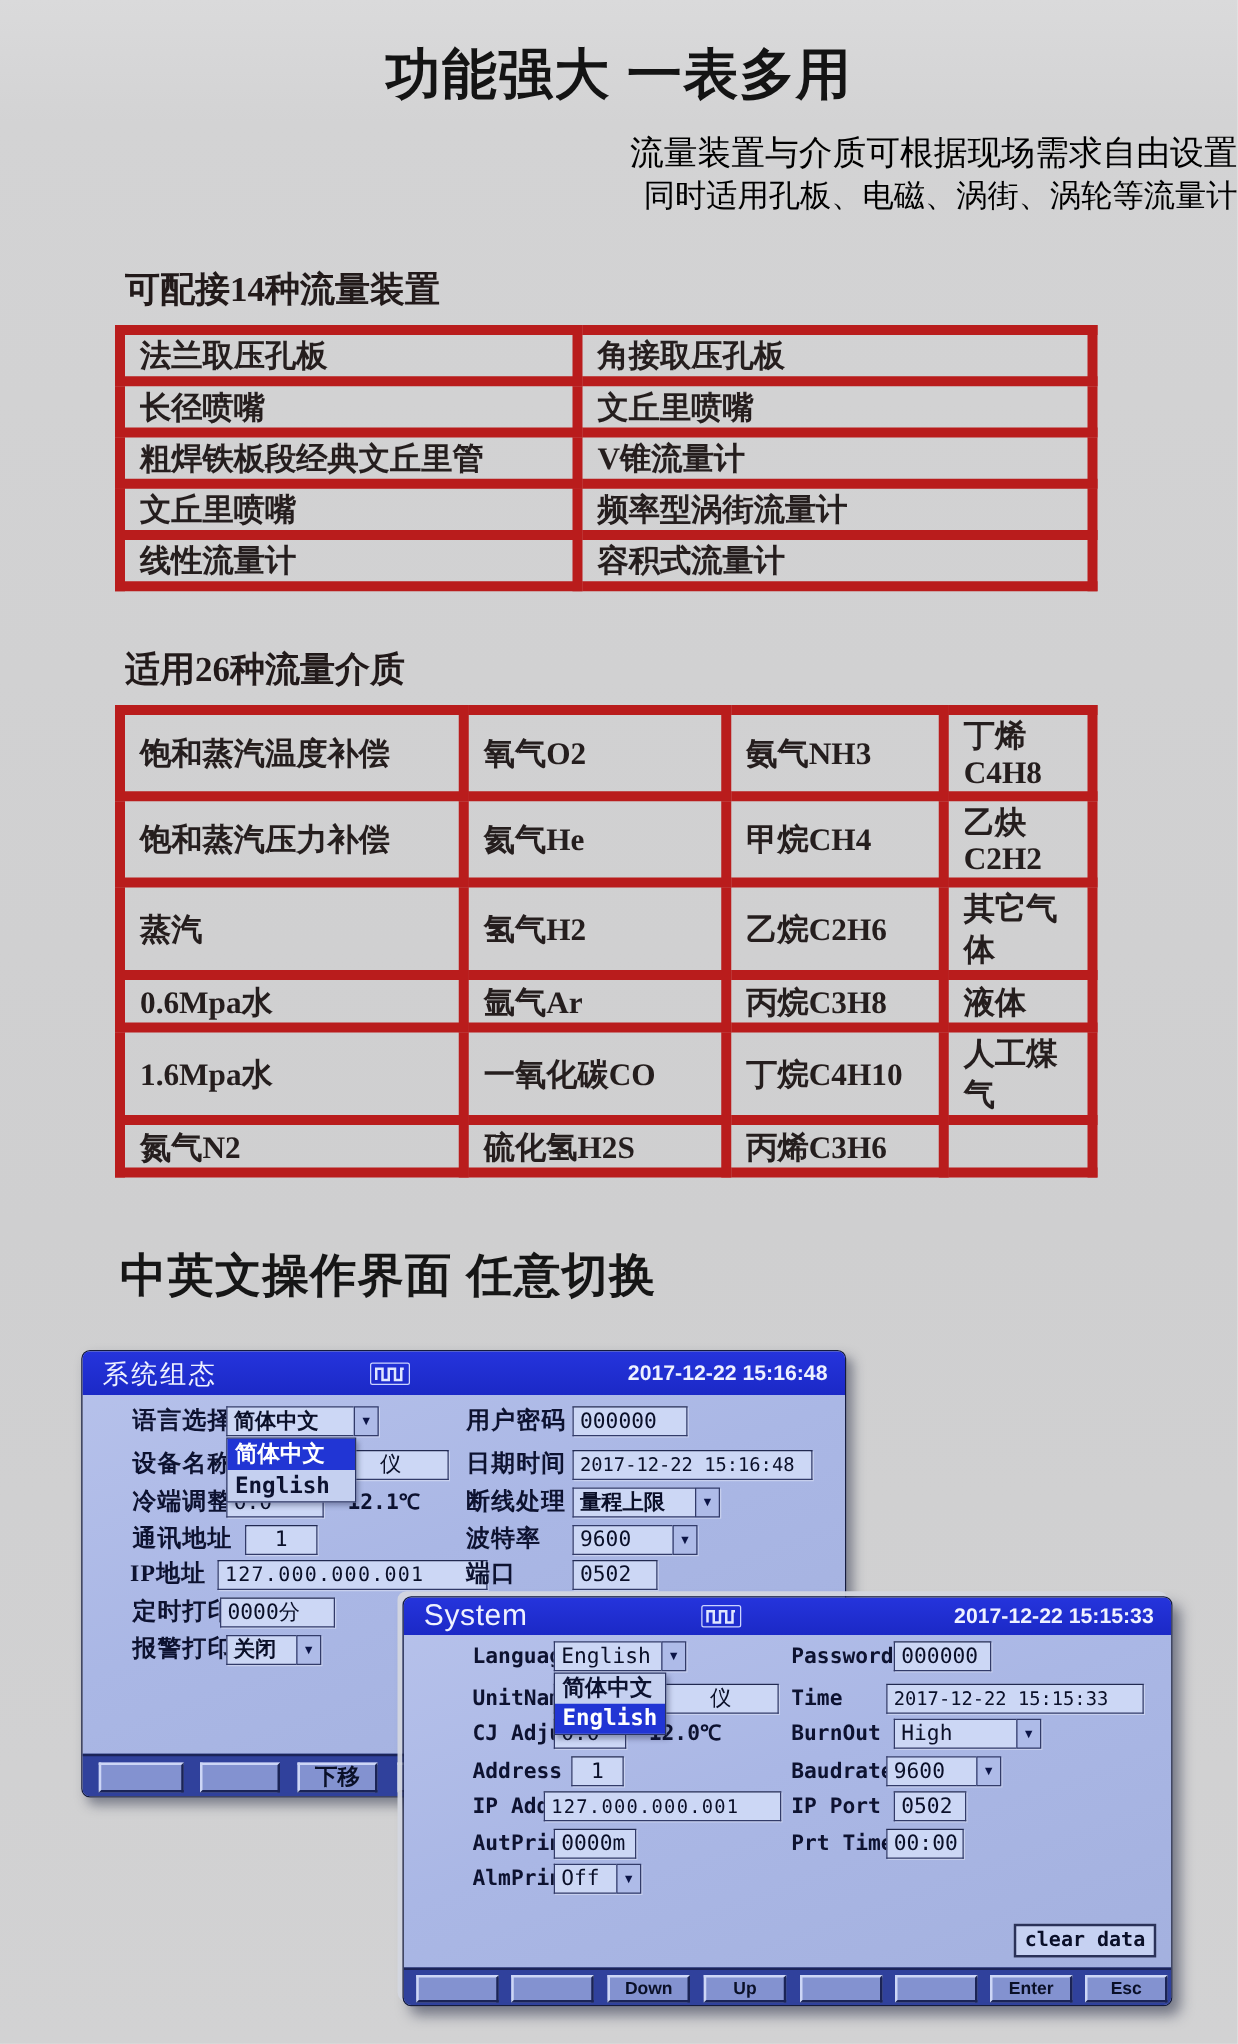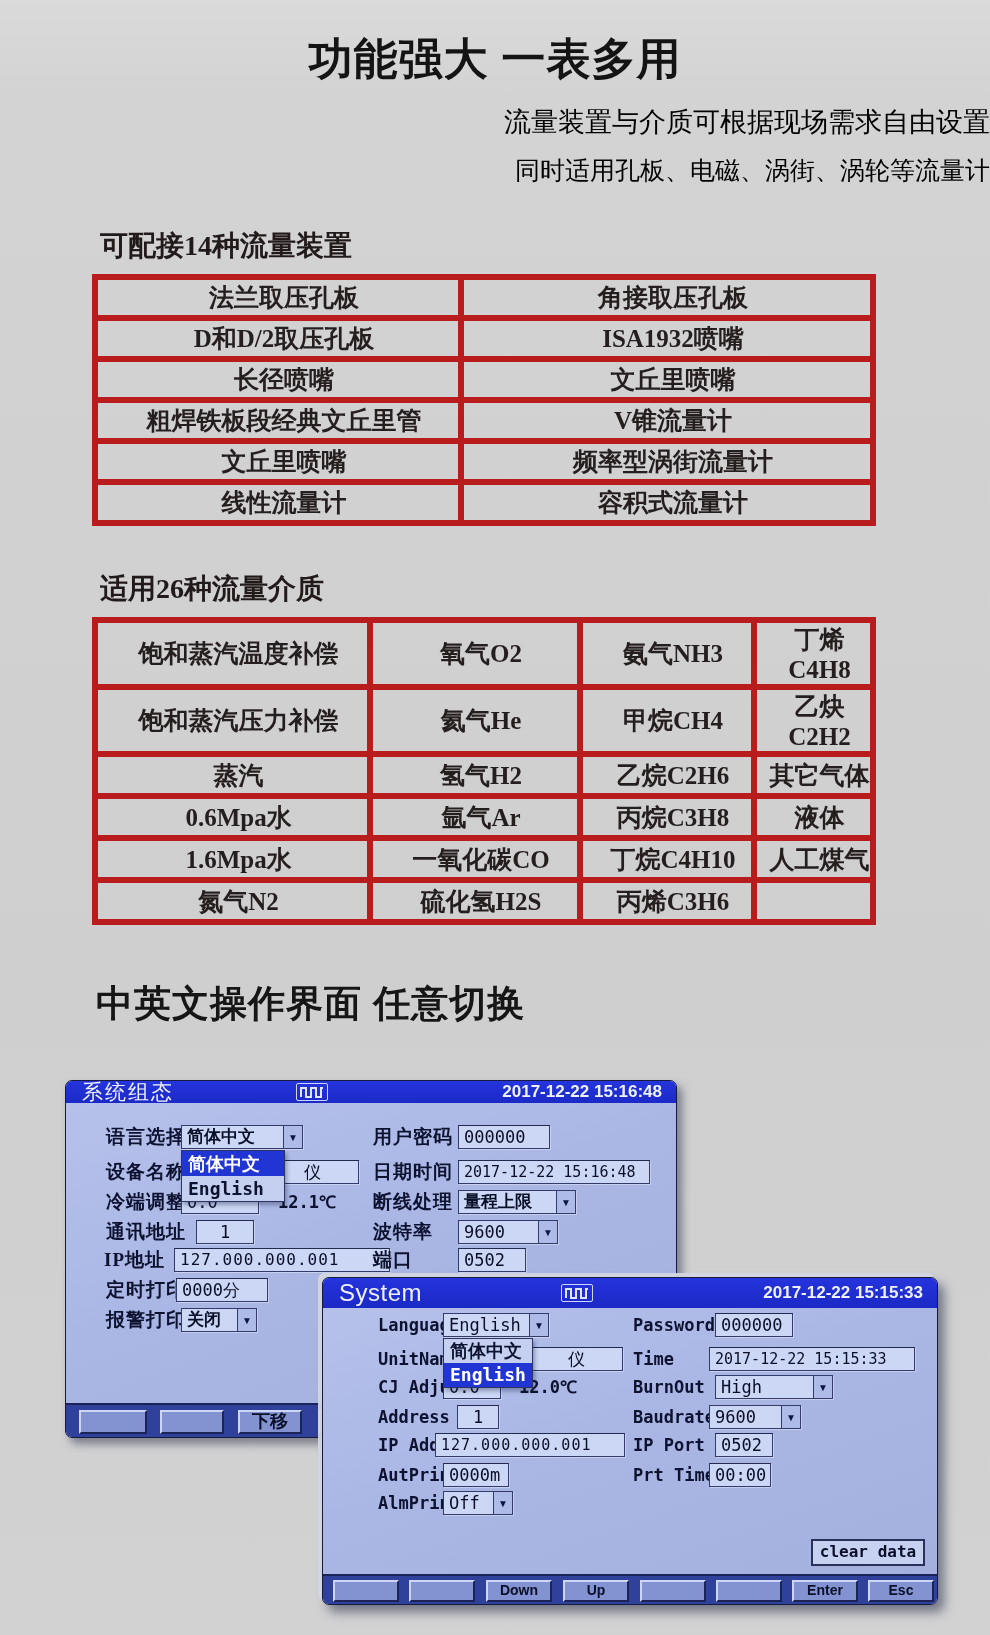--- a/index.html
+++ b/index.html
@@ -5,38 +5,38 @@
   * { margin:0; padding:0; box-sizing:border-box; }
   html { background:#e8e8e8; }
   body {
     width:990px; height:1635px; position:relative; overflow:hidden;
     background:linear-gradient(180deg,#dadadb 0%,#d3d3d4 6%,#cfcfd0 60%,#d2d2d3 100%);
     font-family:"Liberation Sans",sans-serif;
   }
   .main-title { padding-top:30px; text-align:center; font-size:44px; font-weight:bold; color:#141414; letter-spacing:1px; }
   .sub { text-align:right; font-weight:normal; color:#000000; }
   .sub1 { font-size:27px; margin-top:15px; }
-  .sub2 { font-size:25px; margin-top:14px; }
+  .sub2 { font-size:25px; }
   .tbl-heading { font-family:"Liberation Serif","DejaVu Serif",serif; font-weight:bold; font-size:28px; color:#221a1a; margin:40px 0 9px 100px; }
   table.spec { border-collapse:collapse; table-layout:fixed; margin-left:92px; width:778px;
     font-family:"Liberation Serif","DejaVu Serif",serif; font-size:25px; font-weight:bold; color:#251e1e;
     border:3px solid #382e2e; }
-  table.spec td { border:6px solid #b91c1c; padding-left:12px; vertical-align:middle;text-align:center; }
+  table.spec td { border:8px solid #b91c1c; padding-left:12px; vertical-align:middle; }
   table.t1 td { height:41px; }
   table.t2 td { height:42px; }
   .section-heading { font-size:37px; font-weight:bold; color:#161616; margin:54px 0 0 96px; letter-spacing:1px; }
 
   
   .win { position:absolute; border-radius:7px; overflow:hidden;
     background:linear-gradient(160deg,#b7c2eb 0%,#aab7e5 45%,#a3b0de 100%);
     border:1px solid #141b3e; }
   .win-cn { left:65px; top:1080px; width:612px; height:358px; box-shadow:5px 6px 9px rgba(40,45,70,.5); z-index:1; }
   .win-en { left:322px; top:1277px; width:616px; height:328px;
     box-shadow:-4px -4px 0 rgba(211,214,223,.95), 6px 7px 11px rgba(35,40,65,.55); z-index:2; }
-  .titlebar { position:relative; height:22px; background:linear-gradient(180deg,#2534dc,#1b29c6); color:#eef1ff; }
+  .titlebar { position:relative; height:35px; background:linear-gradient(180deg,#2534dc,#1b29c6); color:#eef1ff; }
   .win-en .titlebar { height:30px; }
   .tb-title { position:absolute; left:16px; top:50%; transform:translateY(-50%); font-size:21px; letter-spacing:2px; font-family:"Liberation Serif","DejaVu Serif",serif; white-space:nowrap; }
   .win-en .tb-title { font-family:"Liberation Sans",sans-serif; font-size:24px; letter-spacing:.5px; }
   .tb-icon { position:absolute; left:230px; top:50%; transform:translateY(-50%); border:1px solid #ccd4ff; border-radius:2px; padding:1px 2px; line-height:0; }
   .win-en .tb-icon { left:238px; }
   .tb-date { position:absolute; right:14px; top:50%; transform:translateY(-50%); font-weight:bold; font-size:17px; white-space:nowrap; }
   .lbl { position:absolute; font-weight:bold; color:#0d1230; font-size:19px; line-height:24px; white-space:nowrap;
     font-family:"Liberation Serif","DejaVu Serif",serif; letter-spacing:1px; }
   .win-en .lbl { font-family:"DejaVu Sans Mono",monospace; font-size:17px; letter-spacing:0; }
   .fld { position:absolute; height:24px; background:#ccd7f5; border:1px solid #323b69; border-top-color:#212950;
@@ -75,24 +75,20 @@
   <colgroup>
       <col style="width:366px">
       <col style="width:412px">
     </colgroup>
   <tbody>
       <tr>
         <td>法兰取压孔板</td>
         <td>角接取压孔板</td>
       </tr>
   <tr>
-        <td>D和D/2取压孔板</td>
-        <td>ISA1932喷嘴</td>
-      </tr>
-  <tr>
         <td>长径喷嘴</td>
         <td>文丘里喷嘴</td>
       </tr>
   <tr>
         <td>粗焊铁板段经典文丘里管</td>
         <td>V锥流量计</td>
       </tr>
   <tr>
         <td>文丘里喷嘴</td>
         <td>频率型涡街流量计</td>

